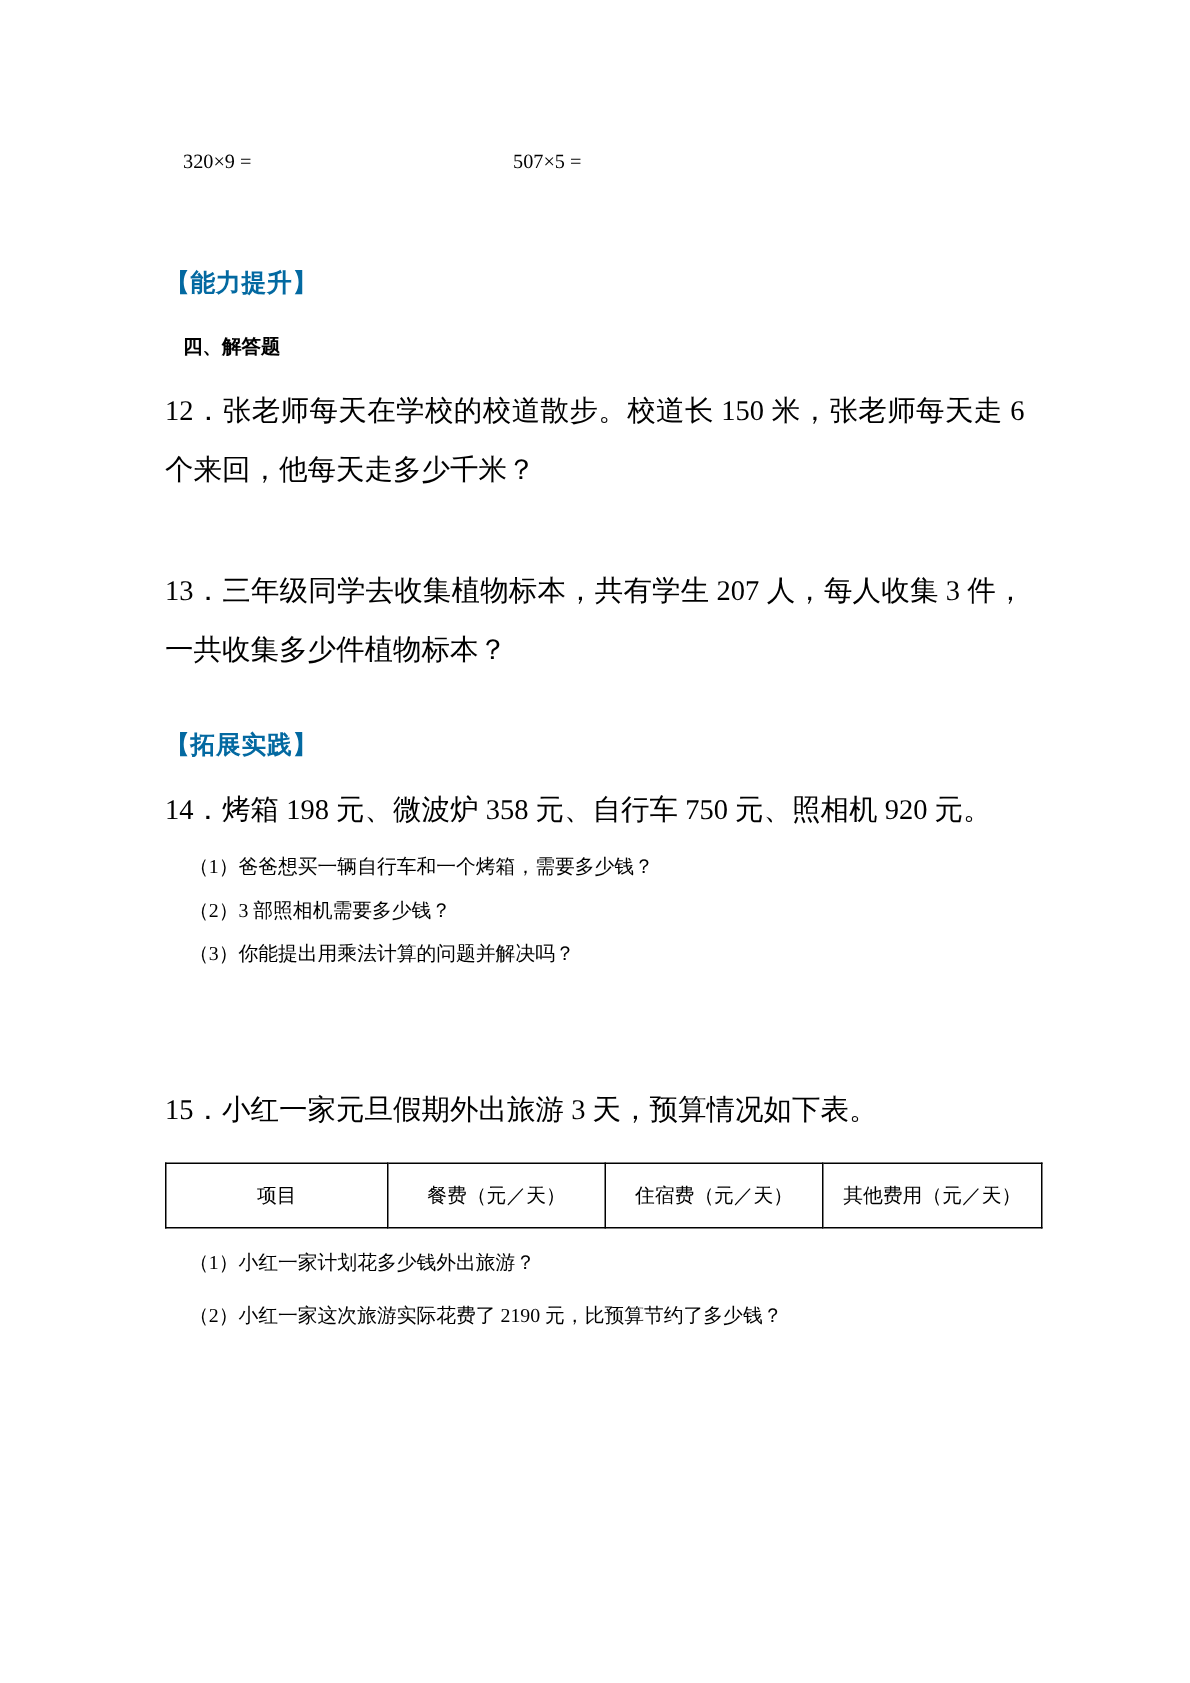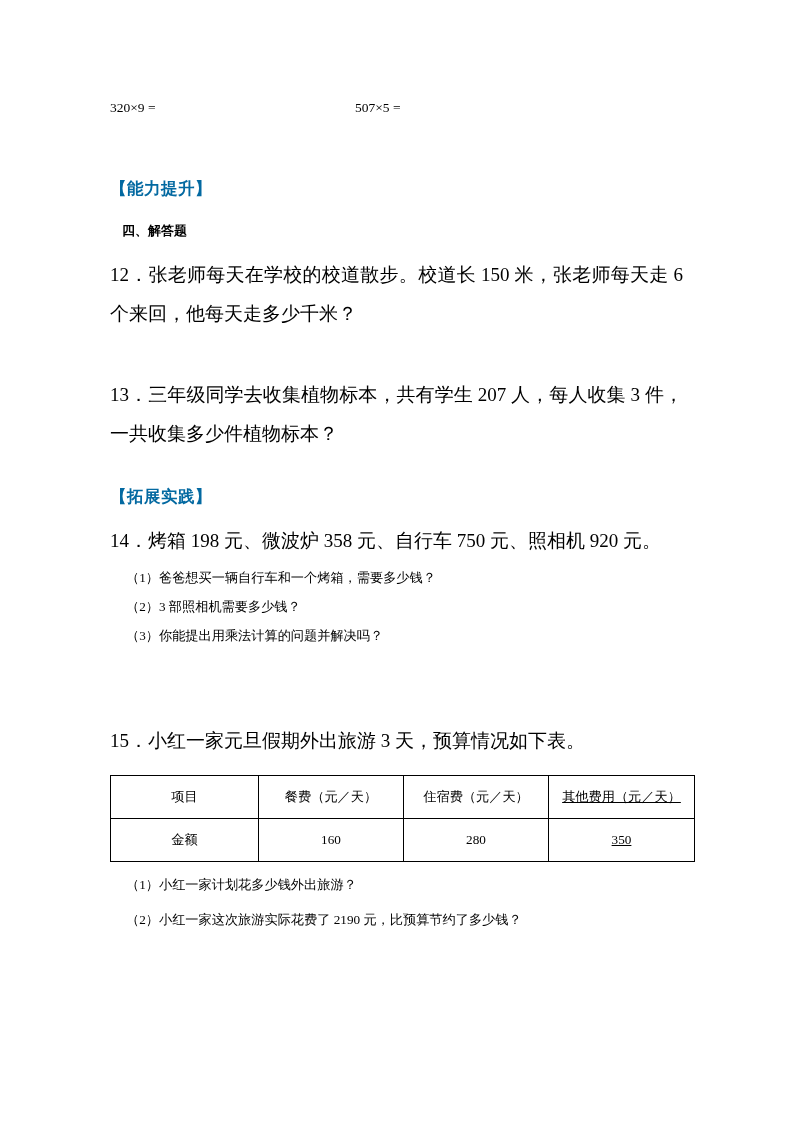--- a/index.html
+++ b/index.html
@@ -27,22 +27,22 @@
     margin-top: 100px;
     font-size: 13.5px;
     font-family: "Liberation Serif", serif;
     height: 20px;
   }
   .calc-item {
     position: absolute;
     top: 0;
     white-space: nowrap;
   }
-  .calc-item.c1 { left: 0px; }
-  .calc-item.c2 { left: 245px; }
+  .calc-item.c1 { left: 12px; }
+  .calc-item.c2 { left: 232px; }
 
   .section-title {
     color: #0369a1;
     font-weight: bold;
     font-size: 16.5px;
     font-family: "DejaVu Sans", "Liberation Sans", sans-serif;
     letter-spacing: 0.5px;
   }
   .st1 { margin-top: 58px; }
   .st2 { margin-top: 32px; }
@@ -79,21 +79,21 @@
   table.budget td {
     border: 1px solid #000000;
     height: 40px;
     text-align: center;
     vertical-align: middle;
     font-size: 13.2px;
   }
   table.budget td.col0 { width: 145px; }
   table.budget td.col1 { width: 142px; margin-left: 32px; }
   table.budget td.col2 { width: 142px; }
-  table.budget td.col3 { width: 143px; text-decoration: underline; }
+  table.budget td.col3 { width: 143px; }
   .after-table-q {
     font-size: 13.2px;
     line-height: 1.9;
     margin-top: 10px;
     padding-left: 16px;
   }
 </style>
 </head>
 <body>
 
@@ -127,25 +127,19 @@
   <div class="q tight">15．小红一家元旦假期外出旅游 3 天，预算情况如下表。</div>
 
   <table class="budget">
     <tbody>
       <tr>
         <td class="col0">项目</td>
         <td class="col1">餐费（元／天）</td>
         <td class="col2">住宿费（元／天）</td>
         <td class="col3">其他费用（元／天）</td>
       </tr>
-      <tr>
-        <td class="col0">金额</td>
-        <td class="col1">160</td>
-        <td class="col2">280</td>
-        <td class="col3">350</td>
-      </tr>
     </tbody>
   </table>
 
   <div class="after-table-q">（1）小红一家计划花多少钱外出旅游？</div>
   <div class="after-table-q">（2）小红一家这次旅游实际花费了 2190 元，比预算节约了多少钱？</div>
 
 </div>
 
 </body></html>

